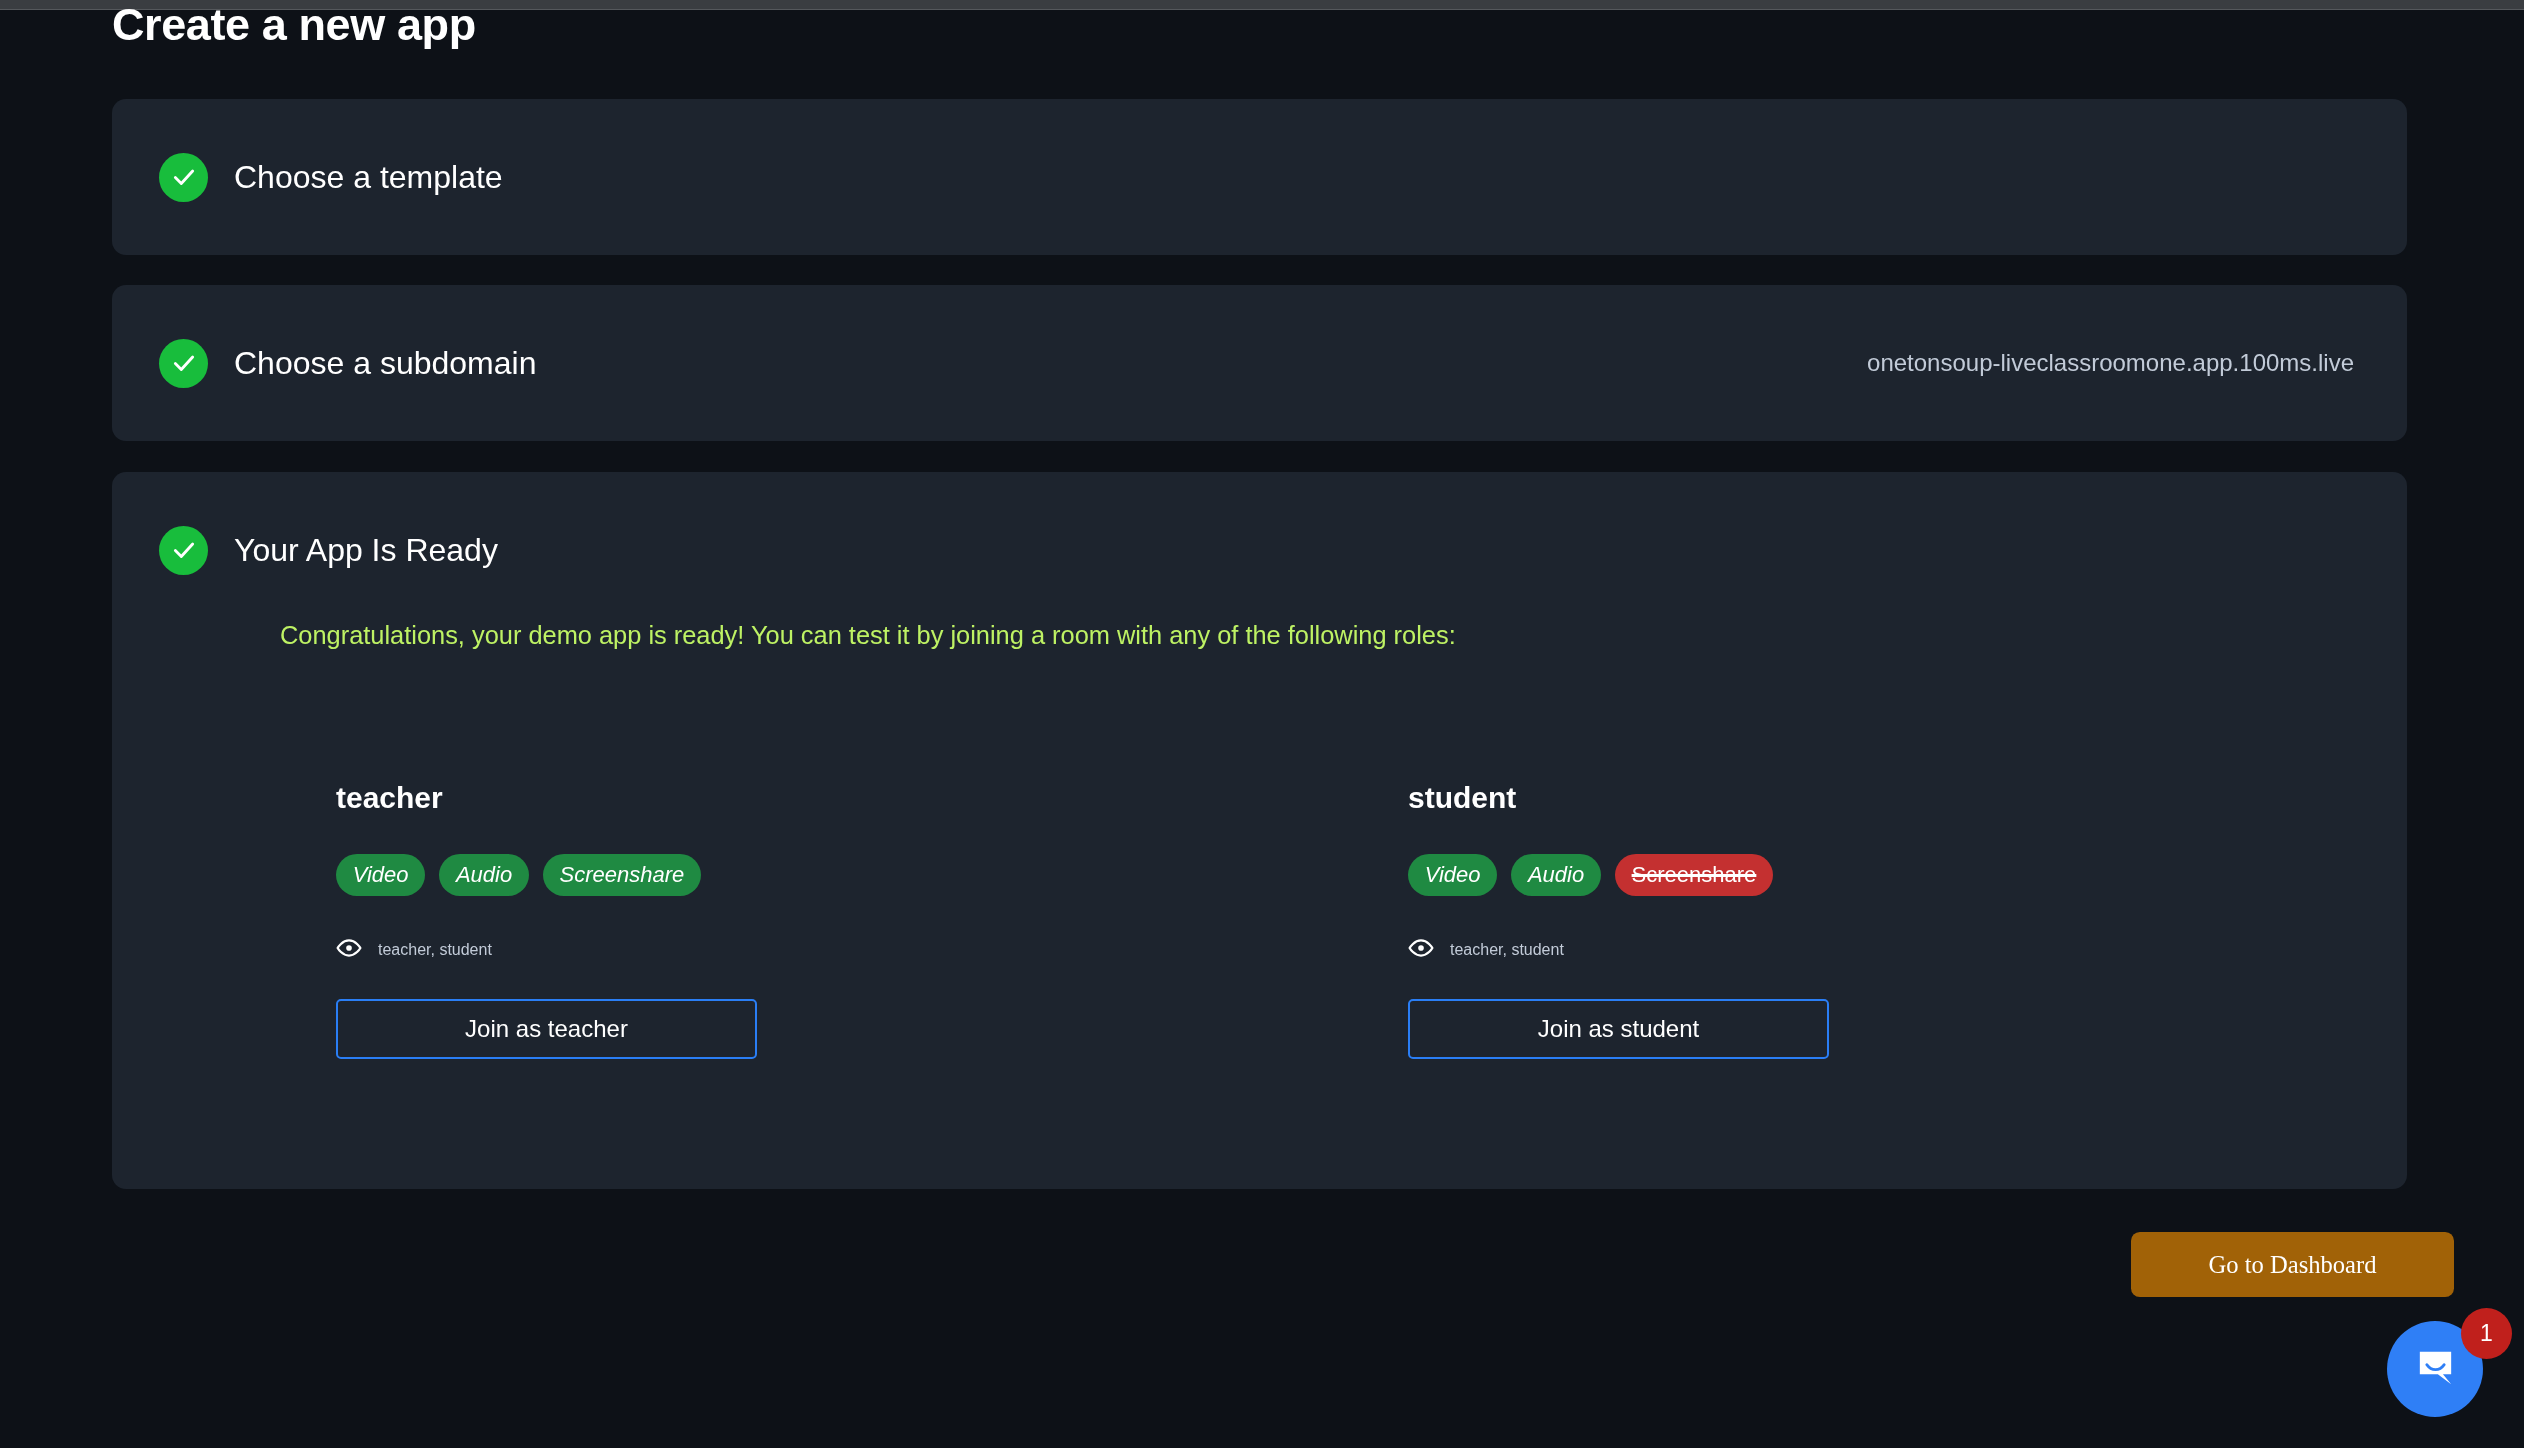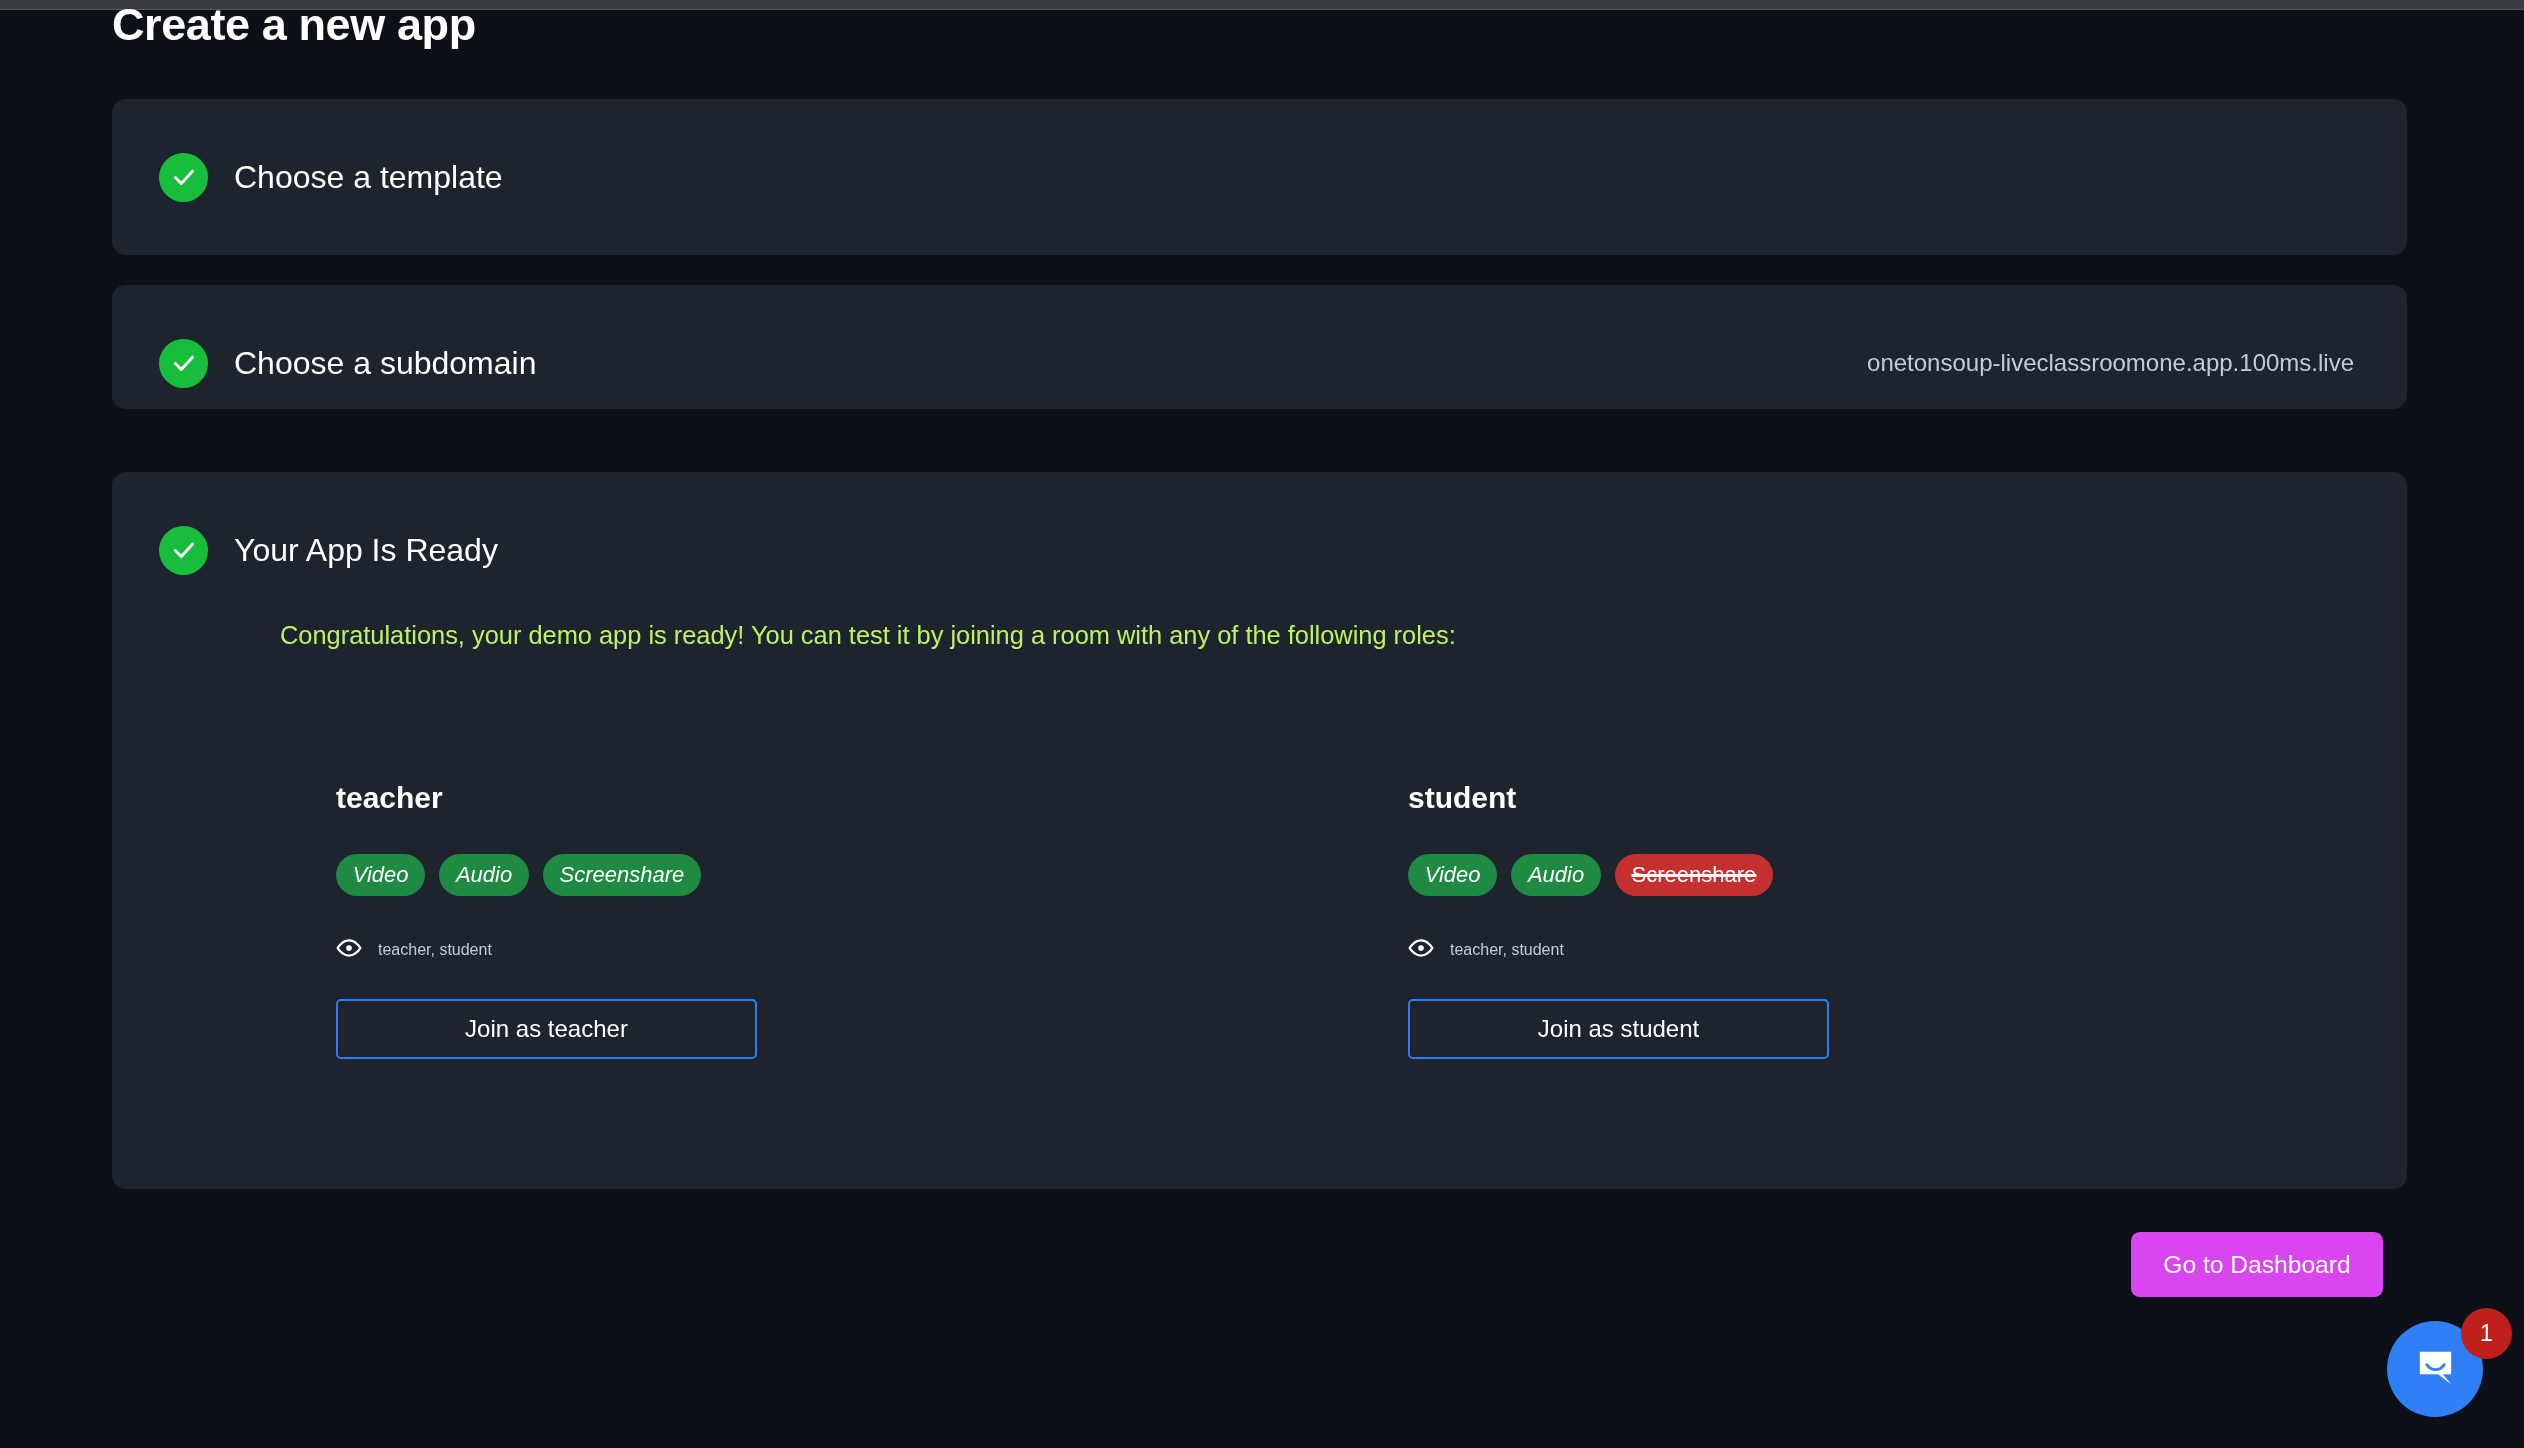--- a/index.html
+++ b/index.html
@@ -52,21 +52,21 @@
   
   .card {
     position: absolute;
     left: 112px;
     width: 2295px;
     background: #1d242e;
     border-radius: 14px;
   }
 
   .card-step-1 { top: 88px;  height: 156px; }
-  .card-step-2 { top: 274px;  height: 124px; }
+  .card-step-2 { top: 274px;  height: 156px; }
   .card-step-3 { top: 461px;  height: 717px; }
 
   .card-header {
     position: absolute;
     left: 0; top: 0;
     width: 100%;
     height: 156px;
     display: flex;
     align-items: center;
     padding: 0 53px 0 47px;
@@ -176,27 +176,27 @@
     font-family: "Liberation Sans", sans-serif;
     font-size: 24px;
     cursor: pointer;
   }
 
   
   .dashboard-btn {
     position: absolute;
     left: 2131px;
     top: 1221px;
-    width: 252px;
+    width: 323px;
     height: 65px;
-    background: #d946ef;
+    background: #a16207;
     border: none;
     border-radius: 8.8px;
     color: #ffffff;
-    font-family: Liberation Sans, sans-serif;
+    font-family: Liberation Serif, serif;
     font-size: 24.6px;
     cursor: pointer;
   }
 
   
   .intercom-launcher {
     position: absolute;
     left: 2387px;
     top: 1310px;
     width: 96px;

